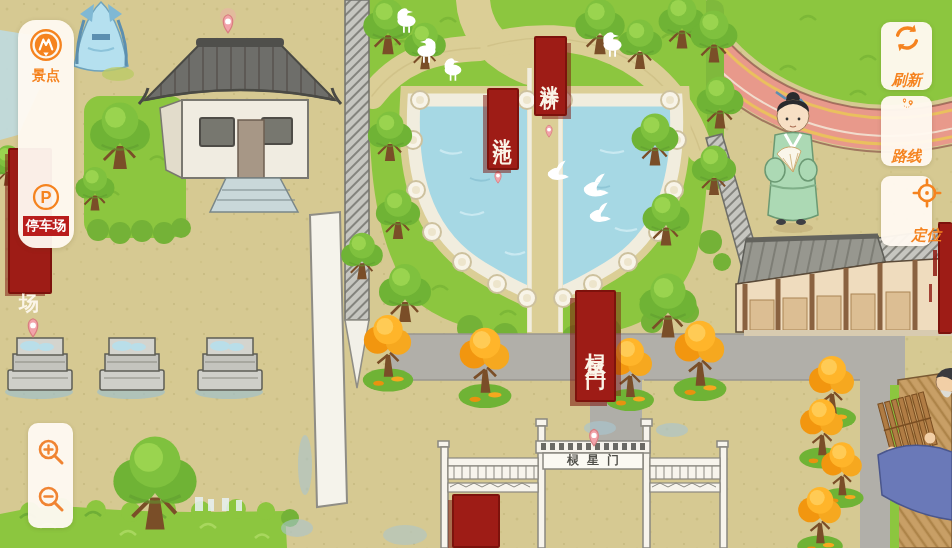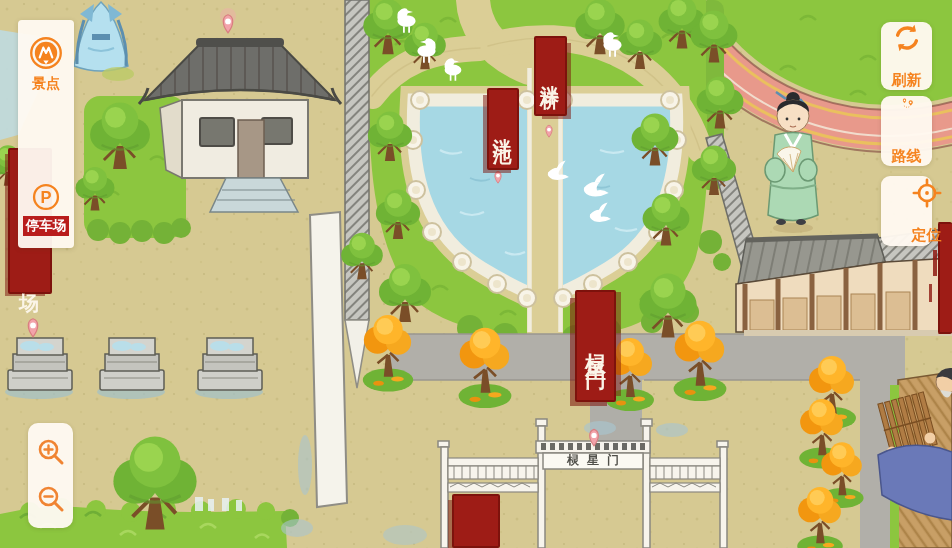--- a/index.html
+++ b/index.html
@@ -23,31 +23,31 @@
   .b-bottom{left:452px;top:494px;width:48px;height:54px;z-index:4;
             box-shadow:-6px 4px 0 -2px rgba(122,16,8,.5);}
   .b-right{left:938px;top:222px;width:14px;height:112px;z-index:4;border-right:none;}
 
   .plaque-text{position:absolute;left:544px;top:452px;width:98px;height:16px;z-index:5;
                text-align:center;font-size:12px;font-weight:bold;letter-spacing:8px;text-indent:8px;
                color:#504F49;font-family:"DejaVu Serif",serif;line-height:16px;}
 
   
   .sidebar{position:absolute;left:18px;top:20px;width:56px;height:228px;z-index:10;
-           background:rgba(255,250,242,.95);border-radius:4px;box-shadow:0 1px 5px rgba(80,60,20,.18);
+           background:rgba(255,250,242,.95);border-radius:18px;box-shadow:0 1px 5px rgba(80,60,20,.18);
            display:flex;flex-direction:column;align-items:center;justify-content:space-between;
-           padding:16px 0 12px;box-sizing:border-box;}
+           padding:8px 0 12px;box-sizing:border-box;}
   .tool-item{display:flex;flex-direction:column;align-items:center;cursor:pointer;}
   .tool-label{margin-top:5px;font-size:14px;font-weight:bold;color:#F5831F;white-space:nowrap;}
   .tool-label.active{background:#b91c1c;color:#FFFFFF;padding:1px 3px;font-size:13.5px;}
 
   .map-btn{position:absolute;left:881px;width:51px;z-index:10;background:rgba(255,249,240,.96);
            border-radius:9px;box-shadow:0 1px 4px rgba(80,60,20,.18);display:flex;flex-direction:column;
            align-items:center;justify-content:center;cursor:pointer;box-sizing:border-box;}
-  .map-btn .tool-label{margin-top:17px;font-size:15px;}
+  .map-btn .tool-label{margin-top:17px;font-size:15px;font-style:italic;}
   .btn-refresh{top:22px;height:68px;}
   .btn-route{top:96px;height:70px;gap:20px;}
   .btn-locate{top:176px;height:70px;padding-left:40px;}
 
   .zoom-panel{position:absolute;left:28px;top:423px;width:45px;height:105px;z-index:10;
               background:rgba(255,250,243,.95);border-radius:10px;box-shadow:0 1px 4px rgba(80,60,20,.18);
               display:flex;flex-direction:column;align-items:center;justify-content:space-evenly;}
   .zoom-btn{width:34px;height:34px;display:flex;align-items:center;justify-content:center;cursor:pointer;}
 </style>
 </head>

